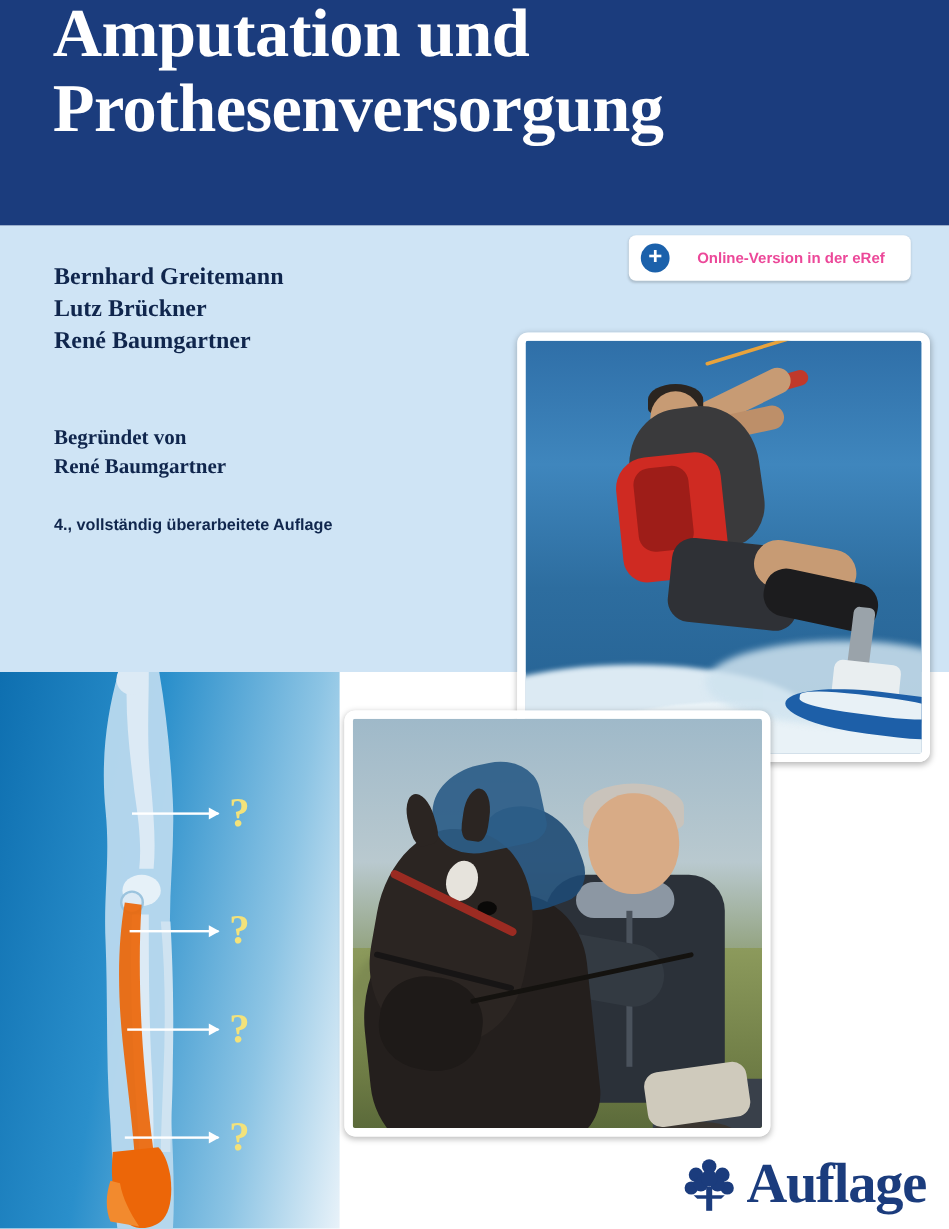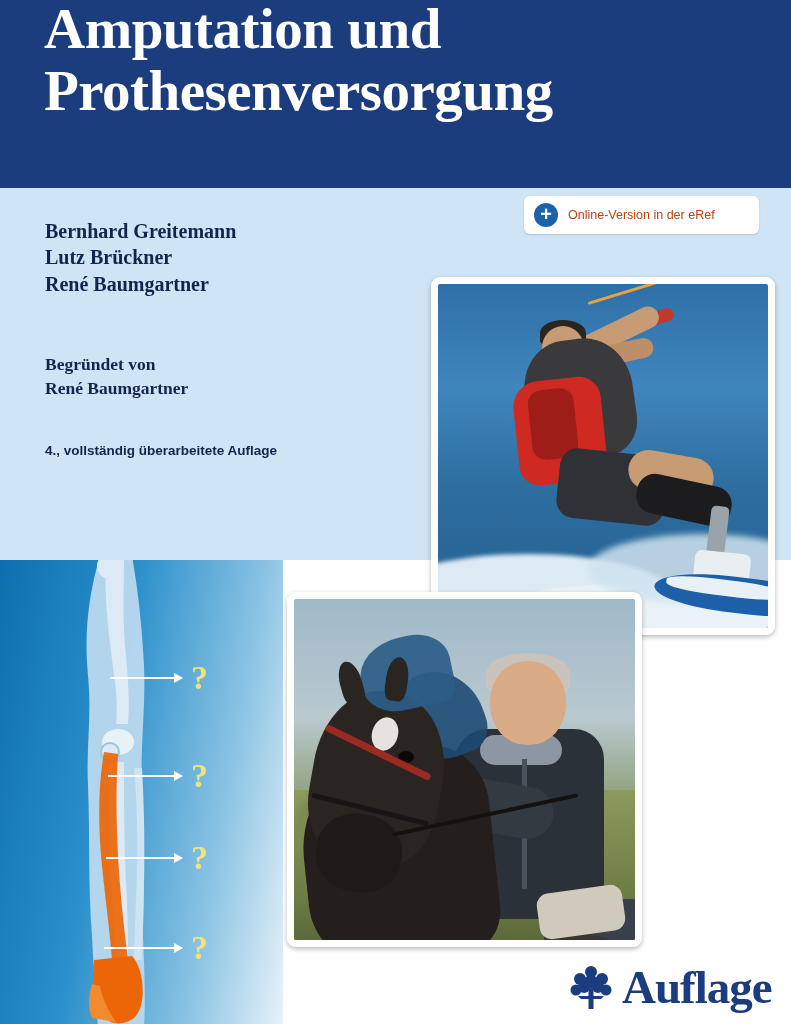--- a/index.html
+++ b/index.html
@@ -84,25 +84,25 @@
     background: #1b61ab;
     color: #ffffff;
     font-family: "Liberation Sans", sans-serif;
     font-size: 20px;
     font-weight: bold;
     line-height: 23px;
     text-align: center;
     flex: 0 0 auto;
   }
   .eref-text {
-    margin-left: 10px;
+    margin-left: 23px;
     font-family: "Liberation Sans", sans-serif;
     font-size: 12.5px;
-    font-weight: normal;
-    color: #c2410c;
+    font-weight: bold;
+    color: #ec4899;
   }
 
   
   .authors {
     position: absolute;
     left: 45px;
     top: 218px;
     width: 370px;
     color: #10264d;
     font-family: "Liberation Serif", serif;
@@ -117,21 +117,21 @@
     width: 370px;
     color: #10264d;
     font-family: "Liberation Serif", serif;
     font-weight: bold;
     font-size: 17.5px;
     line-height: 1.38;
   }
   .edition {
     position: absolute;
     left: 45px;
-    top: 443px;
+    top: 430px;
     width: 380px;
     color: #10264d;
     font-family: "Liberation Sans", sans-serif;
     font-weight: bold;
     font-size: 13.5px;
   }
 
   
   .anat-block {
     position: absolute;

